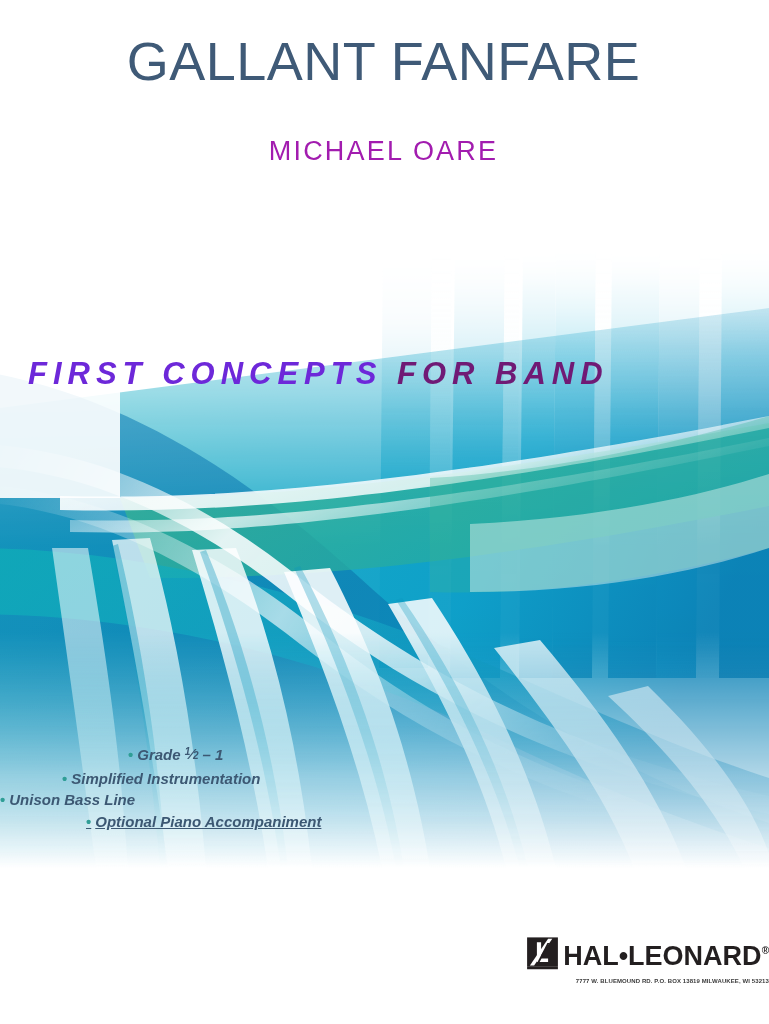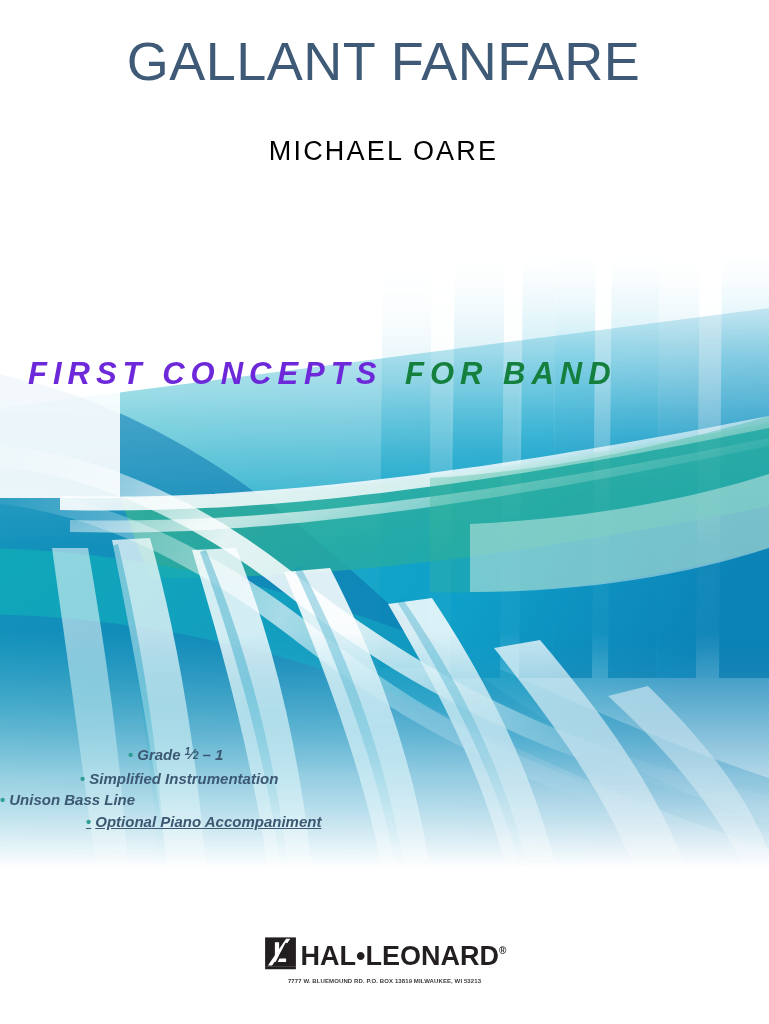--- a/index.html
+++ b/index.html
@@ -38,21 +38,21 @@
     line-height: 1.08;
     white-space: nowrap;
   }
   .cover-composer {
     margin: 0;
     padding-top: 46px;
     font-family: "Liberation Sans", sans-serif;
     font-weight: 400;
     font-size: 27px;
     letter-spacing: 2.2px;
-    color: #000000;
+    color: #a21caf;
     white-space: nowrap;
   }
 
   
   .artwork {
     position: absolute;
     left: 0;
     top: 248px;
     width: 769px;
     height: 620px;
@@ -81,21 +81,21 @@
     top: 0;
     white-space: nowrap;
     font-family: "Liberation Sans", sans-serif;
     font-style: italic;
     font-weight: bold;
     font-size: 31px;
     letter-spacing: 6px;
     line-height: 44px;
   }
   .series-primary { color: #6d28d9; }
-  .series-secondary { color: #15803d; margin-left: 8px; }
+  .series-secondary { color: #701a75; }
 
   
   .features {
     position: absolute;
     left: 0;
     top: 742px;
     width: 690px;
     z-index: 35;
   }
   .feature-item {
@@ -107,39 +107,39 @@
     line-height: 21.5px;
     white-space: nowrap;
   }
   .feature-item .bullet {
     color: #2f9e96;
     font-style: normal;
     font-weight: bold;
     padding-right: 4px;
   }
   .f0 { margin-left: 128px; }
-  .f1 { margin-left: 80px; }
+  .f1 { margin-left: 62px; }
   .f2 { }
   .f3 { margin-left: 86px; text-decoration: underline; }
   .frac {
     display: inline-block;
     font-style: italic;
     position: relative;
     top: -1px;
   }
   .frac sup { font-size: 10px; vertical-align: 4px; }
   .frac sub { font-size: 10px; vertical-align: 0px; }
 
   
   .publisher {
     position: absolute;
     left: 0;
     top: 936px;
     width: 769px;
-    text-align: center;
+    text-align: right;
     z-index: 40;
   }
   .pub-logo-row {
     display: inline-flex;
     align-items: center;
     justify-content: center;
   }
   .pub-mark {
     width: 35px;
     height: 35px;

